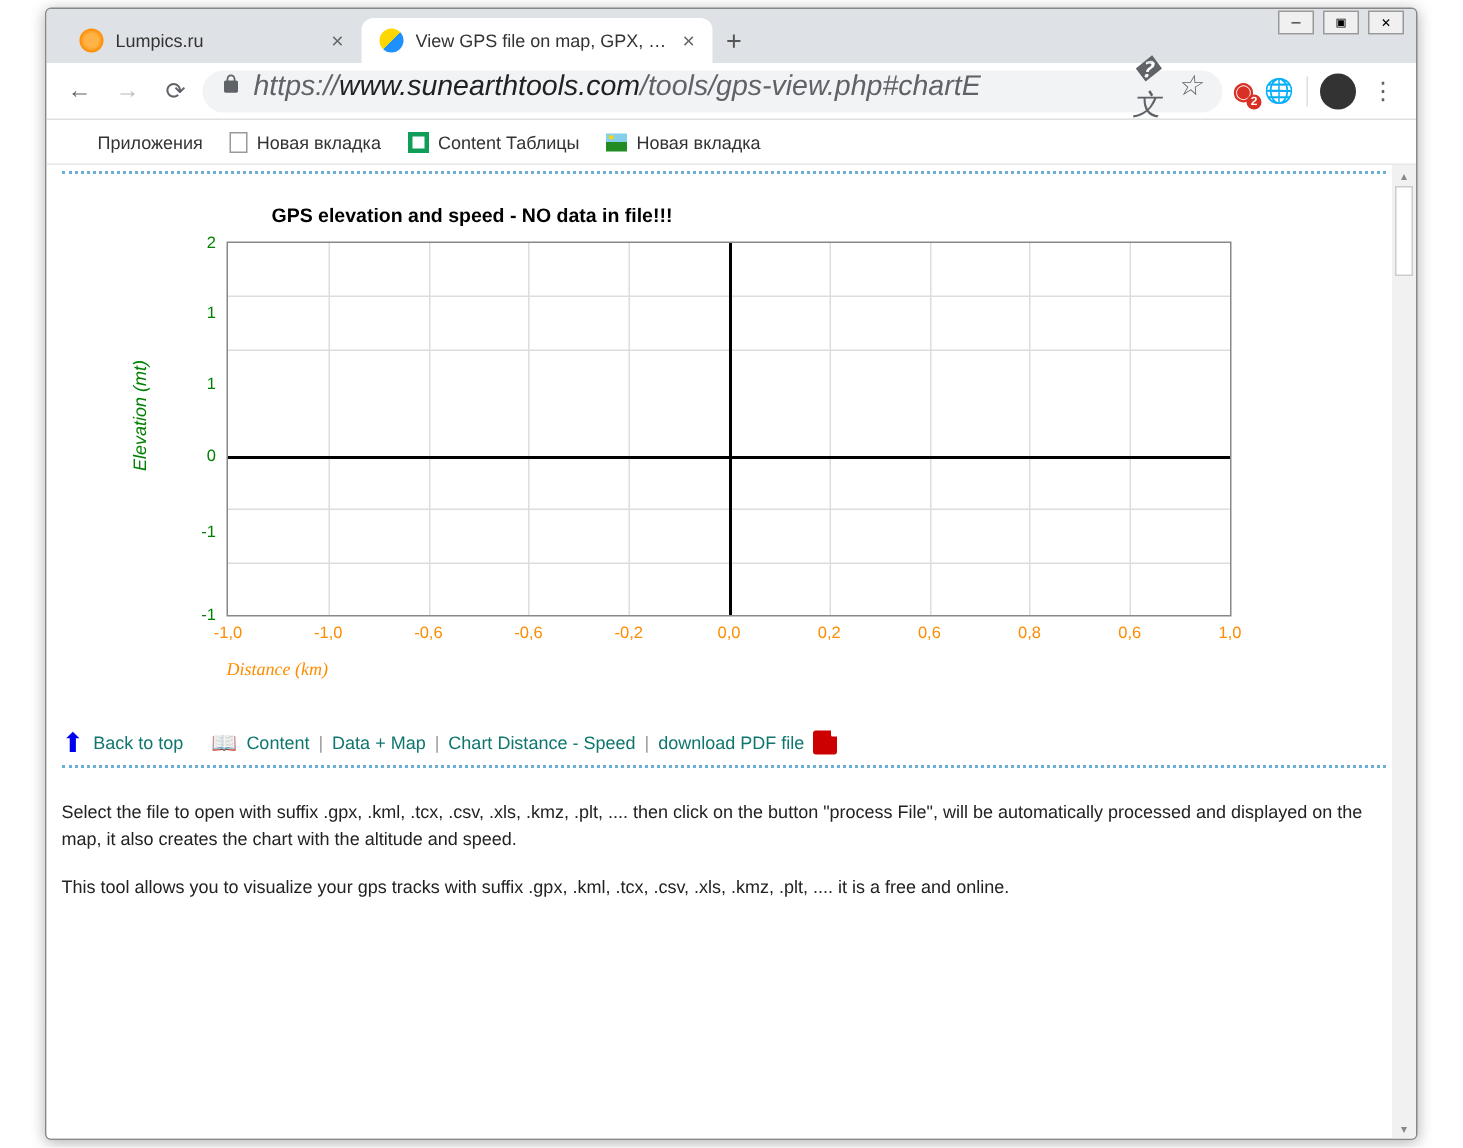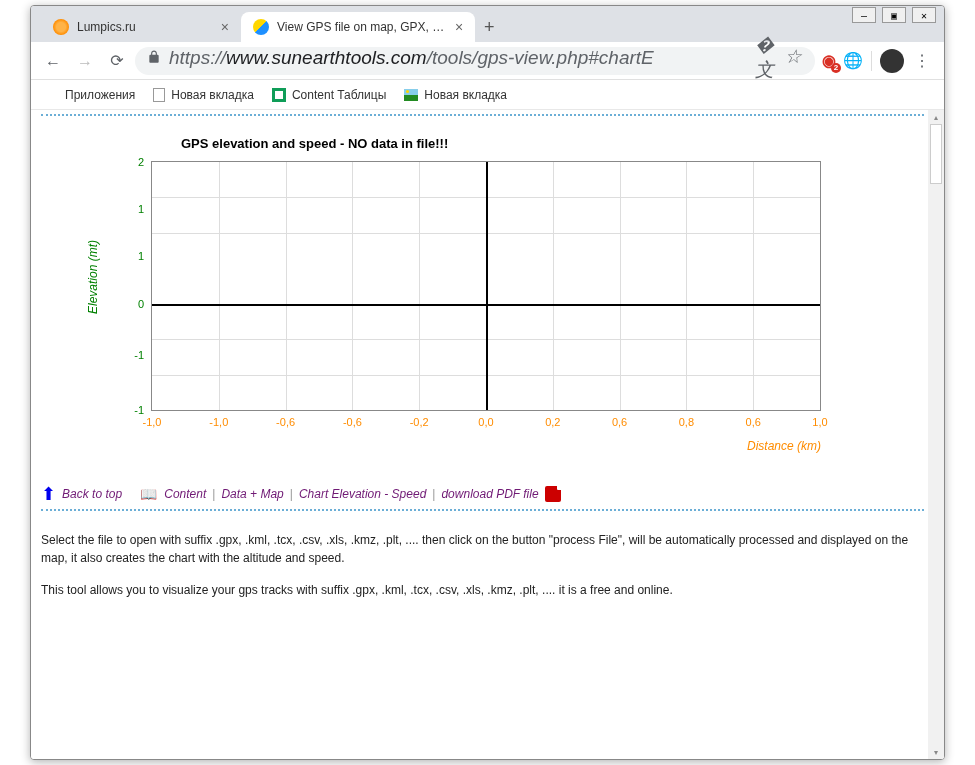--- a/index.html
+++ b/index.html
@@ -35,23 +35,23 @@
 .chart-wrap { position: relative; margin: 20px 0 10px 80px; }
 .chart-title { font-size: 13px; font-weight: bold; color: #000; margin-left: 60px; margin-bottom: 10px; }
 .chart-plot { position: relative; border: 1px solid #888; width: 670px; height: 250px; margin-left: 30px; }
 .gridv { position: absolute; top: 0; bottom: 0; border-left: 1px solid #ddd; }
 .gridh { position: absolute; left: 0; right: 0; border-top: 1px solid #ddd; }
 .axis-x-zero { position: absolute; left: 0; right: 0; border-top: 2px solid #000; }
 .axis-y-zero { position: absolute; top: 0; bottom: 0; border-left: 2px solid #000; }
 .ytick { position: absolute; right: 100%; margin-right: 8px; font-size: 11px; color: #008000; transform: translateY(-50%); }
 .xtick { position: absolute; top: 100%; margin-top: 6px; font-size: 11px; color: #ff8c00; transform: translateX(-50%); }
 .ylabel { position: absolute; left: -65px; top: 50%; transform: rotate(-90deg) translateX(25px); font-size: 12px; font-style: italic; color: #008000; transform-origin: center; }
-.xlabel { text-align: right; font-size: 12px; font-style: italic; color: #ff8c00; margin-top: 28px; margin-left: 30px; width: 670px; }
+.xlabel { text-align: left; font-size: 12px; font-style: italic; color: #ff8c00; margin-top: 28px; margin-left: 30px; width: 670px; font-family: Liberation Serif, serif; }
 .navlinks { margin: 30px 0 4px 0; font-size: 12px; display: flex; align-items: center; gap: 6px; flex-wrap: wrap; }
-.navlinks a { color: #701a75; text-decoration: none; cursor: pointer; font-style: italic; }
+.navlinks a { color: #0f766e; text-decoration: none; cursor: pointer; }
 .sep { color: #999; }
 .arrow-up { color: #0000ee; font-size: 18px; }
 .book-icon { font-size: 14px; }
 .pdf-icon { display: inline-block; width: 16px; height: 16px; background: #c00; border-radius: 2px; vertical-align: middle; position: relative; }
 .pdf-icon::after { content: ""; position: absolute; top: -2px; right: -2px; width: 6px; height: 6px; background: #fff; border-radius: 1px; }
 .dotted-sep { border-top: 2px dotted #6baed6; margin: 4px 0 20px 0; }
 h2.gpstrace { font-size: 24px; font-weight: bold; margin: 0 0 16px 0; }
 .body-text { font-size: 12px; color: #222; line-height: 1.5; margin-bottom: 14px; }
 .lock-icon svg { width: 14px; height: 14px; }
 </style>
@@ -190,21 +190,21 @@
 
       <div class="navlinks">
         <span class="arrow-up">⬆</span>
         <a>Back to top</a>
         &nbsp;&nbsp;
         <span class="book-icon">📖</span>
         <a>Content</a>
         <span class="sep">|</span>
         <a>Data + Map</a>
         <span class="sep">|</span>
-        <a>Chart Elevation - Speed</a>
+        <a>Chart Distance - Speed</a>
         <span class="sep">|</span>
         <a>download PDF file</a>
         <span class="pdf-icon"></span>
       </div>
       <div class="dotted-sep"></div>
 
       <p class="body-text">Select the file to open with suffix .gpx, .kml, .tcx, .csv, .xls, .kmz, .plt, .... then click on the button "process File", will be automatically processed and displayed on the map, it also creates the chart with the altitude and speed.</p>
       <p class="body-text">This tool allows you to visualize your gps tracks with suffix .gpx, .kml, .tcx, .csv, .xls, .kmz, .plt, .... it is a free and online.</p>
     </div>
   </div>

